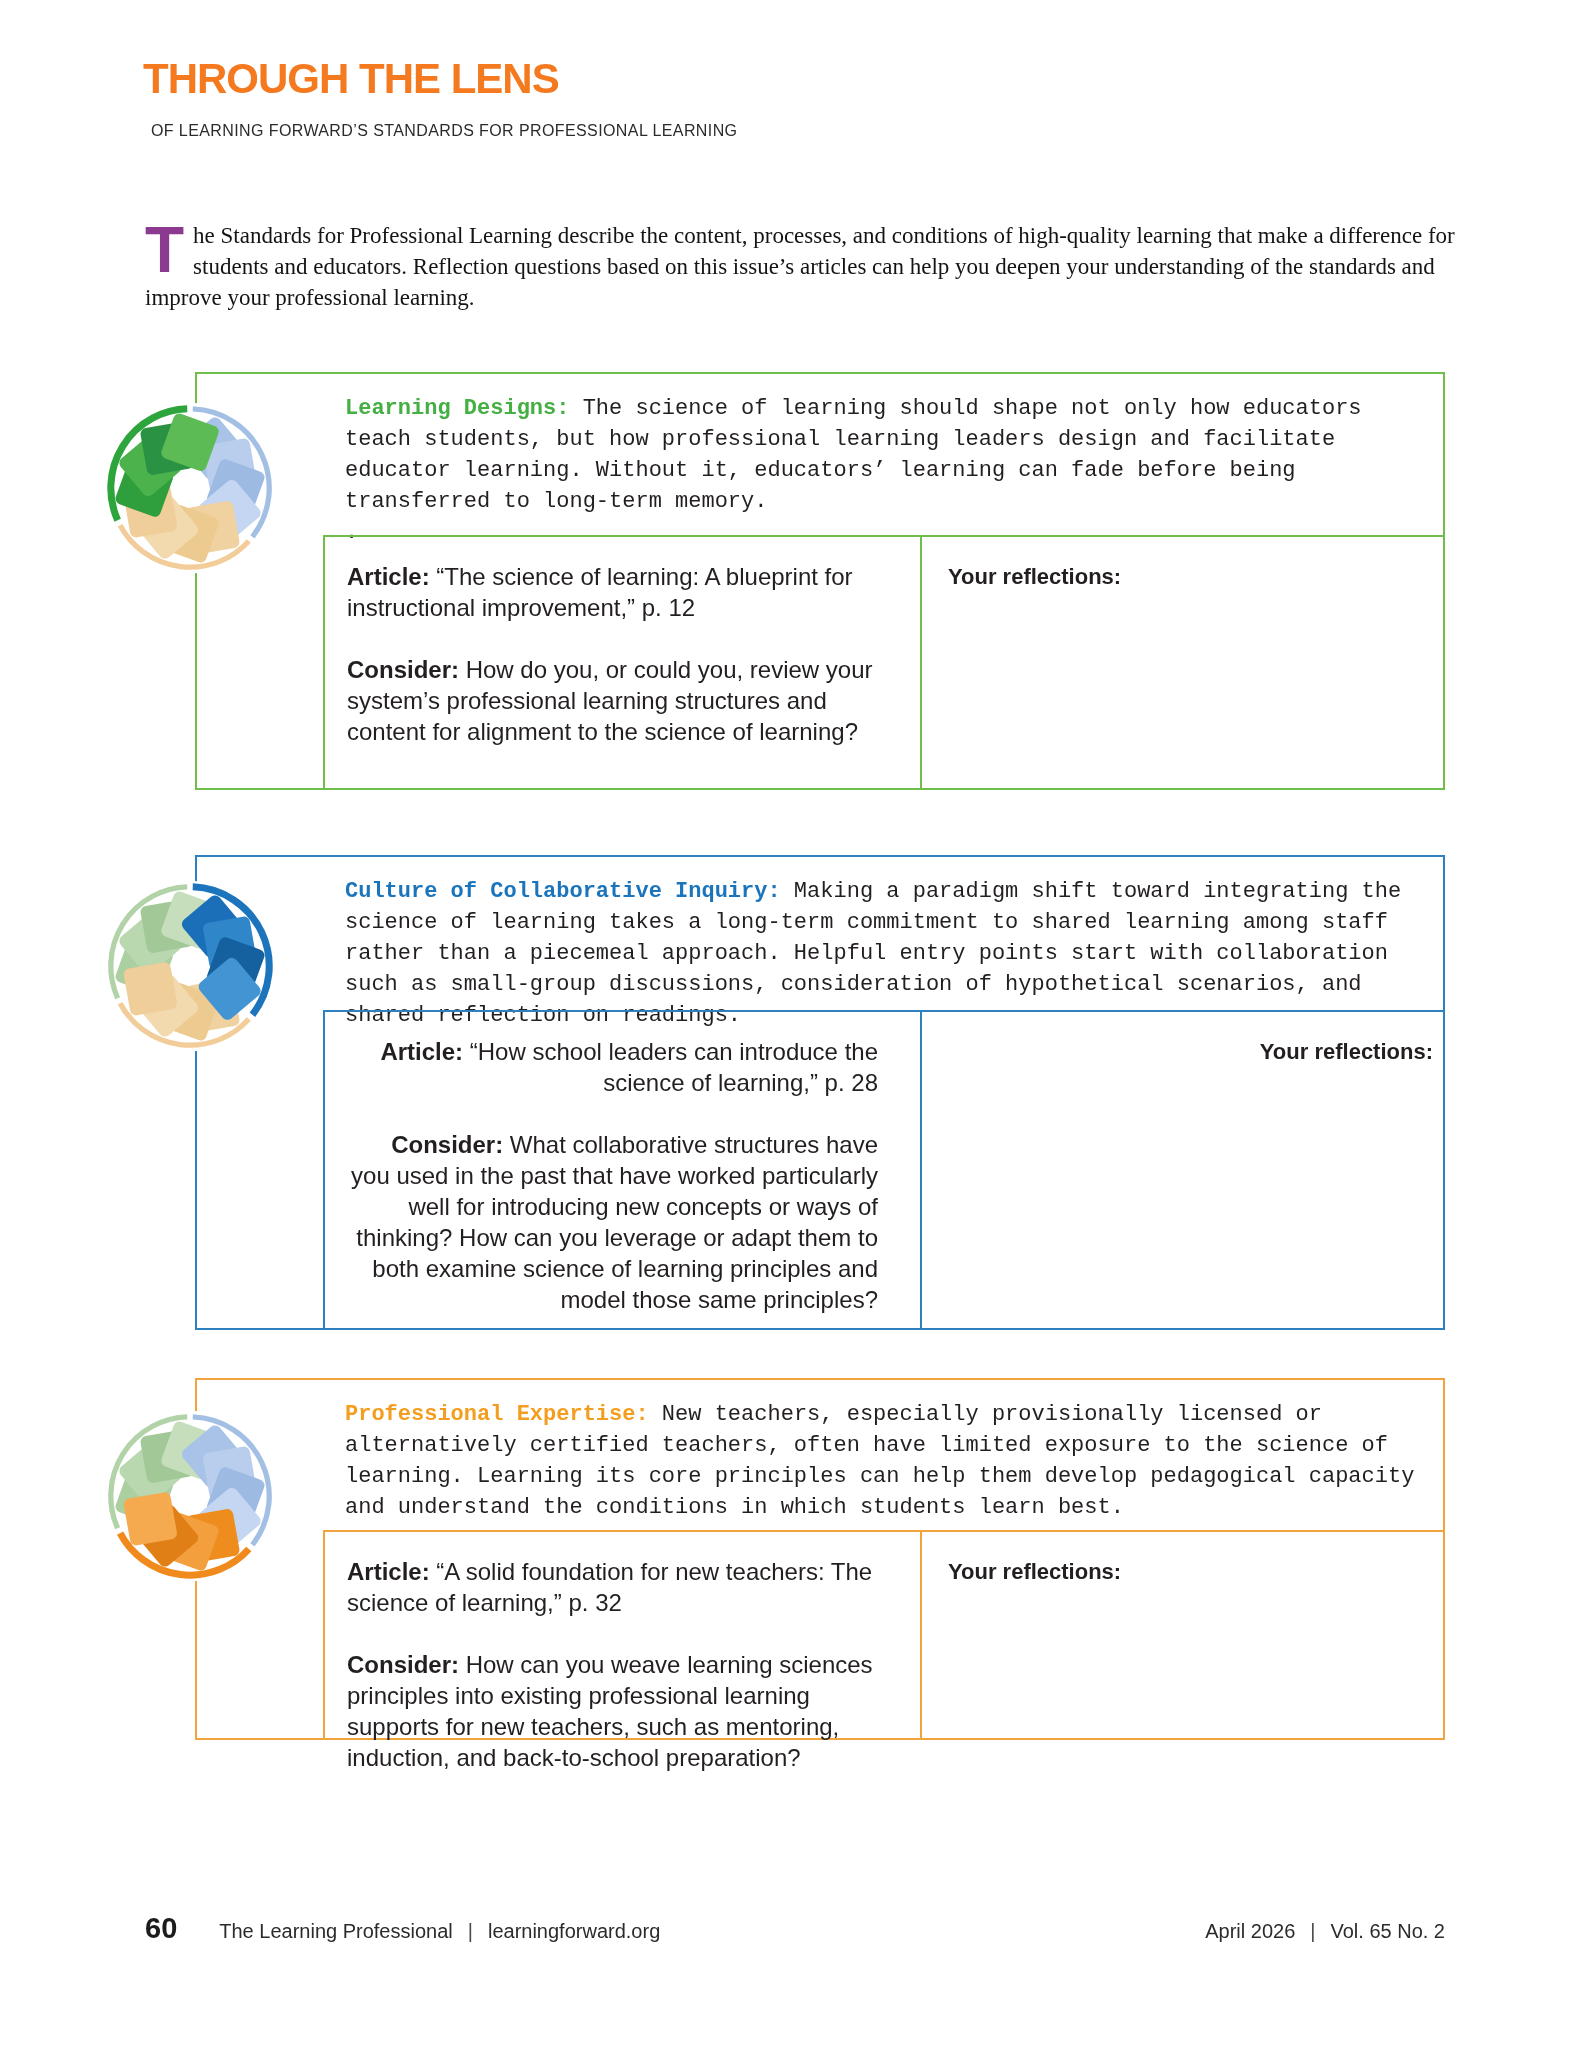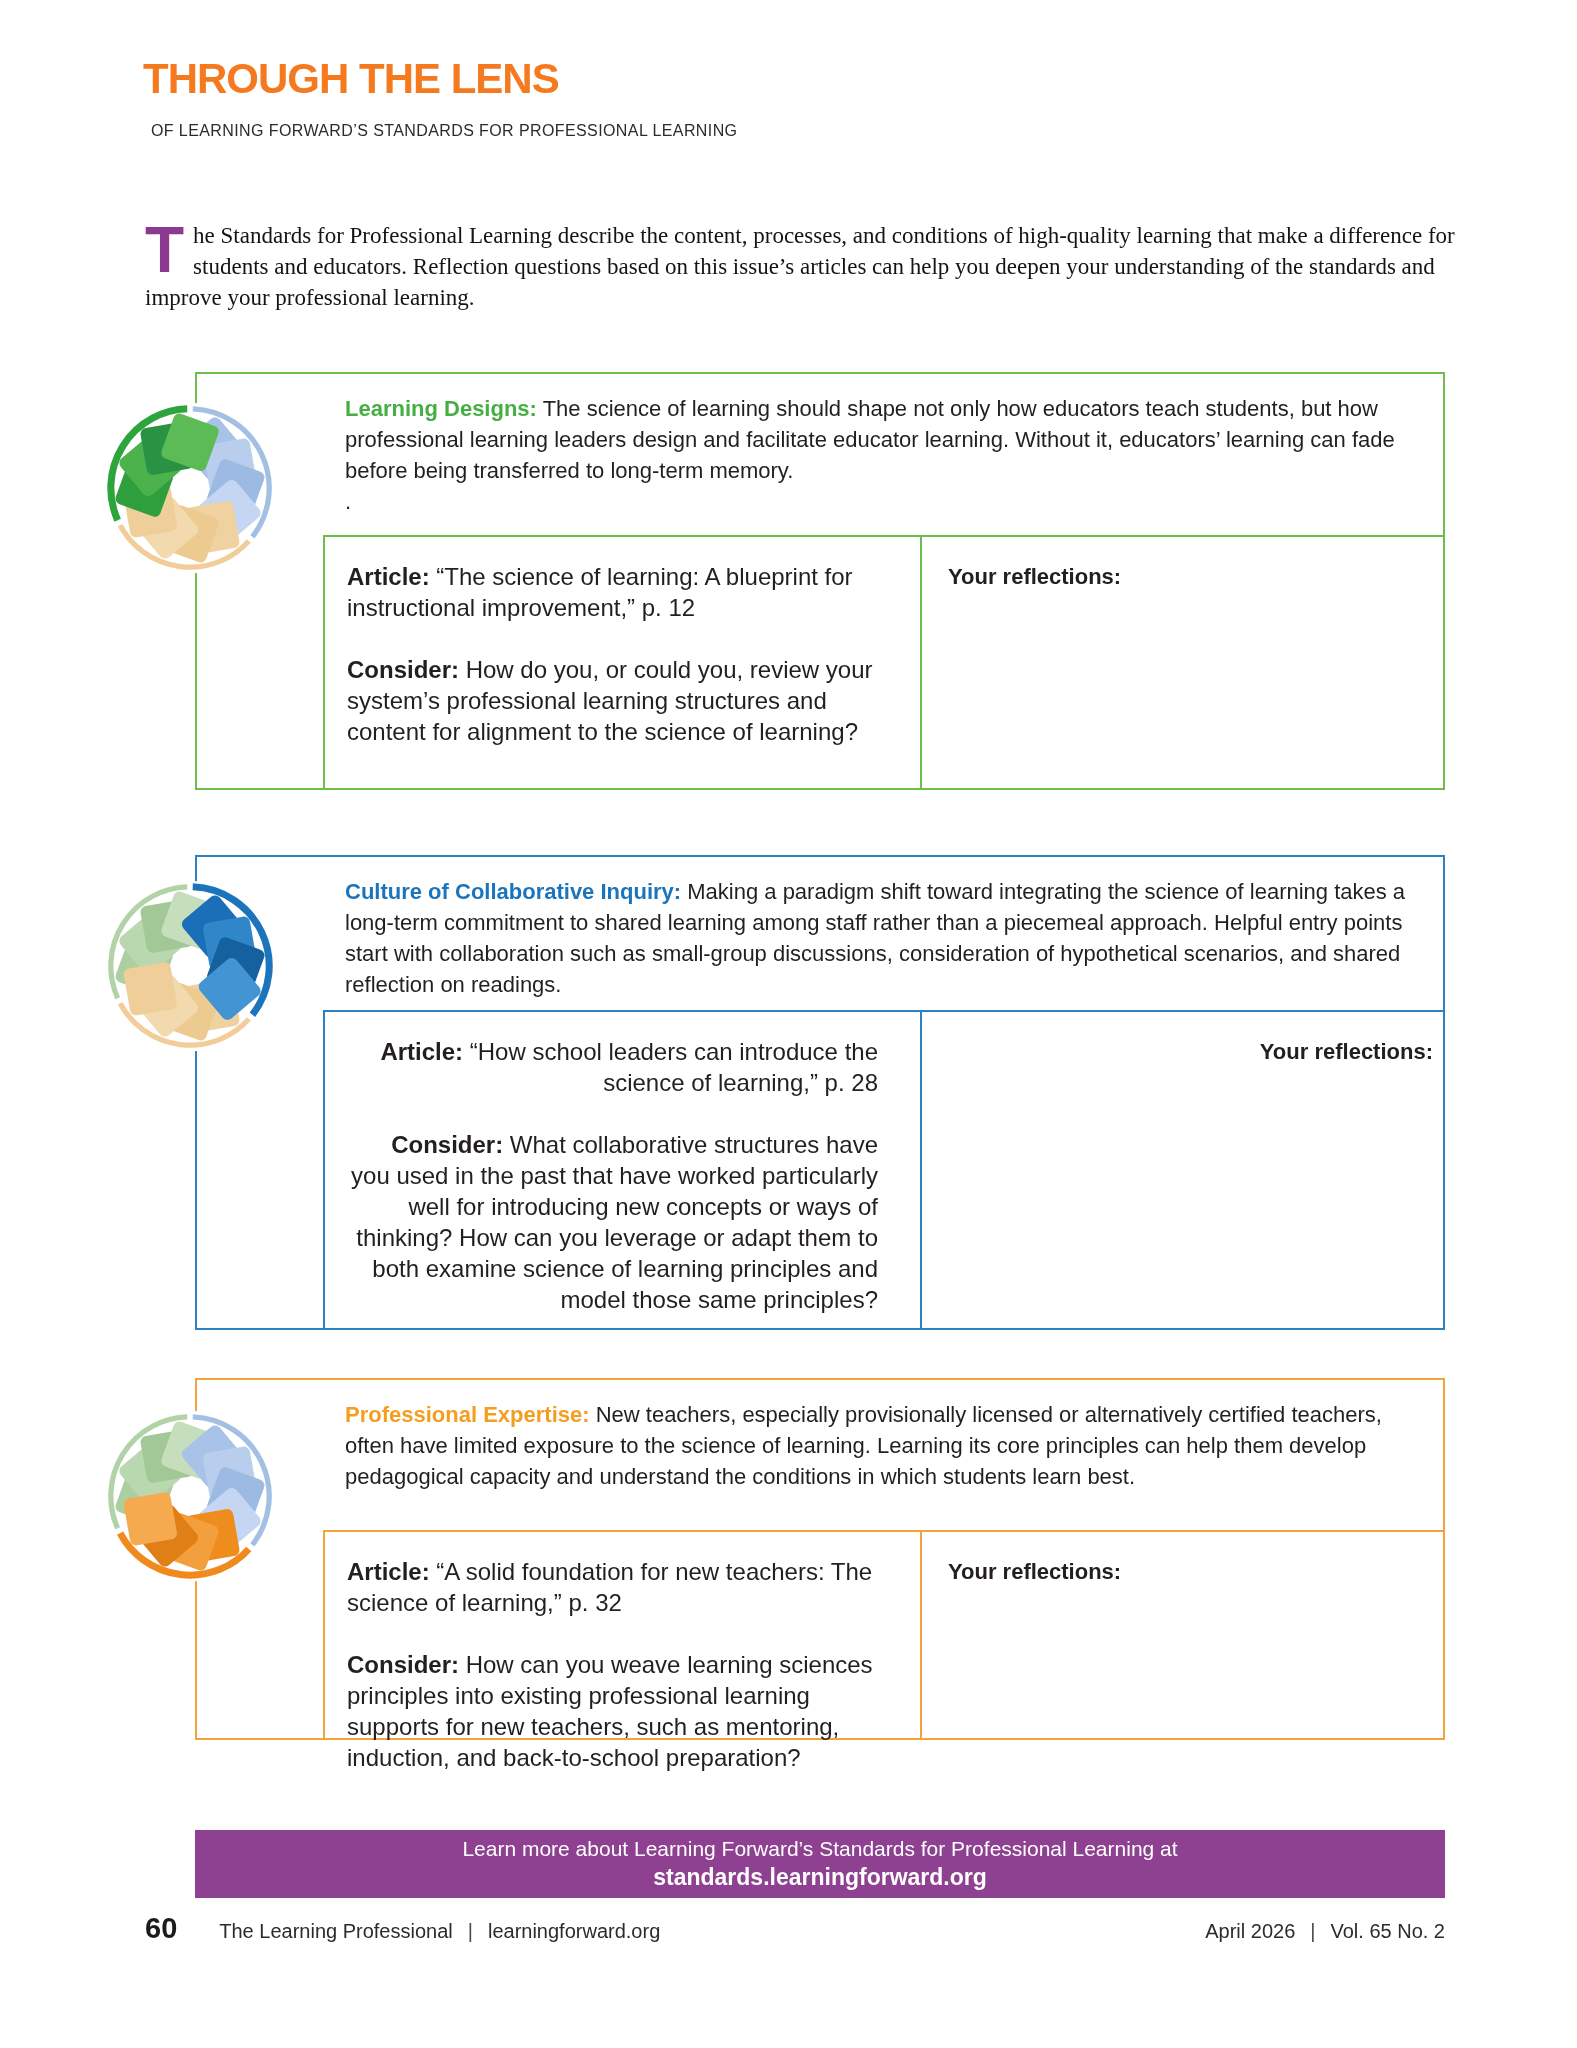--- a/index.html
+++ b/index.html
@@ -17,21 +17,21 @@
         font-family:"Liberation Serif",serif;font-size:23px;line-height:31px;color:#141414;}
   .dropcap{float:left;font-family:"Liberation Sans",sans-serif;font-weight:800;font-size:64px;
         line-height:50px;color:#8C3A8F;margin:5px 9px 0 0;}
 
   
   .section{position:absolute;left:195px;width:1250px;border:2px solid var(--bc);
         box-sizing:border-box;background:#fff;}
   #s0{top:372px;height:418px;--bc:#6FBE4B;--hc:#44AF42;}
   #s1{top:855px;height:475px;--bc:#2E81BE;--hc:#1B75BC;}
   #s2{top:1378px;height:362px;--bc:#F2A33C;--hc:#F49E1F;}
-  .desc{padding:19px 16px 0 148px;font-size:22px;line-height:31px;}
+  .desc{padding:19px 16px 0 148px;font-size:22px;line-height:31px;font-family:Liberation Mono, monospace;}
   .desc .lead{font-weight:700;color:var(--hc);}
   .extra-line{min-height:31px;}
   .rtable{position:absolute;left:126px;right:0;bottom:0;border-top:2px solid var(--bc);
         border-left:2px solid var(--bc);display:flex;}
   #s0 .rtable{top:161px;} #s1 .rtable{top:153px;text-align:right;} #s2 .rtable{top:150px;}
   .col-left{width:597px;box-sizing:border-box;border-right:2px solid var(--bc);
         padding:24px 42px 0 22px;font-size:24px;line-height:31px;}
   .col-right{flex:1;padding:24px 10px 0 26px;font-size:22px;line-height:31px;}
   .b{font-weight:700;}
   .article-p{margin:0 0 31px 0;}
@@ -233,24 +233,20 @@
           <rect x="73" y="21" width="54" height="54" rx="7" fill="#F39F3D" transform="rotate(20 100 48)"></rect>
         </g>
         <g transform="rotate(210 100 100)">
           <rect x="73" y="21" width="54" height="54" rx="7" fill="#E07F15" transform="rotate(20 100 48)"></rect>
         </g>
         <g transform="rotate(240 100 100)">
           <rect x="73" y="21" width="54" height="54" rx="7" fill="#F6AA50" transform="rotate(20 100 48)"></rect>
         </g>
       </svg></div>
 
-  <div class="banner">
-    <div class="banner-line1">Learn more about Learning Forward’s Standards for Professional Learning at</div>
-    <div class="banner-line2">standards.learningforward.org</div>
-  </div>
 
   <div class="footer">
     <div class="fgroup">
       <span class="pgnum">60</span>
       <span>The Learning Professional</span>
       <span class="sep">|</span>
       <span>learningforward.org</span>
     </div>
     <div class="fgroup">
       <span>April 2026</span>

